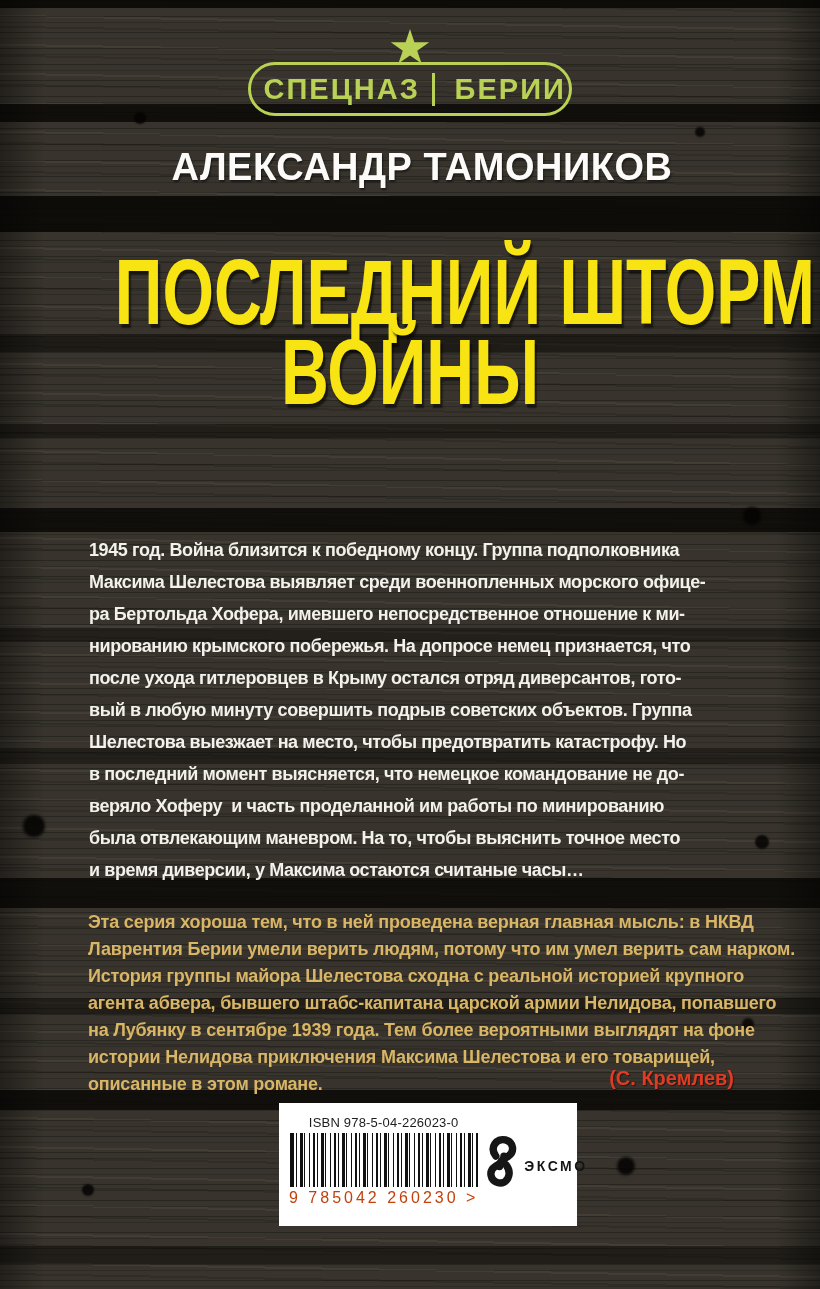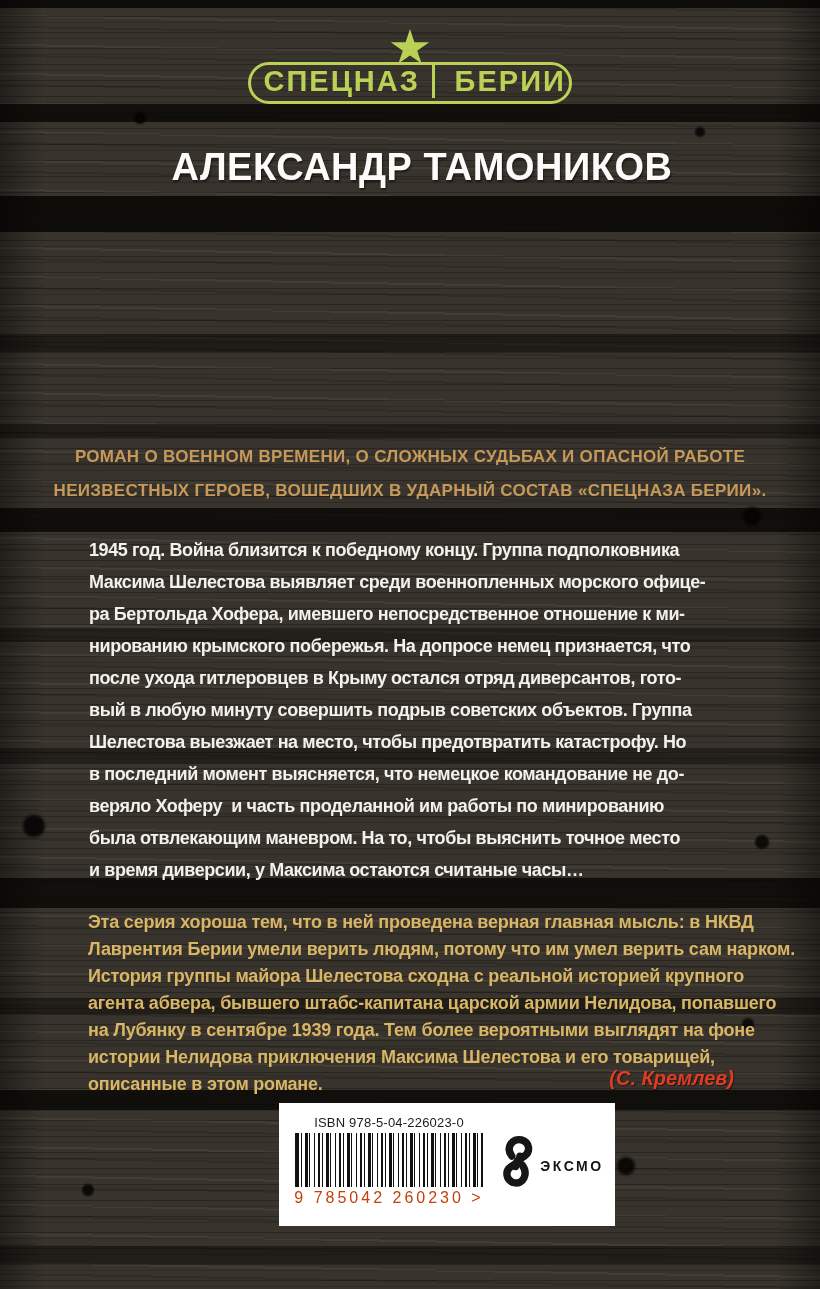--- a/index.html
+++ b/index.html
@@ -45,22 +45,22 @@
   }
 
   .star{
     position:absolute; top:29px; left:50%; transform:translateX(-50%);
     width:40px; height:38px; background:#b9d155;
     clip-path:polygon(50% 0%, 61% 35%, 98% 35%, 68% 57%, 79% 91%, 50% 70%, 21% 91%, 32% 57%, 2% 35%, 39% 35%);
   }
 
   .series-badge{
     position:absolute; top:62px; left:50%; transform:translateX(-50%);
-    width:324px; height:42px; border:3px solid #b9d155; border-radius:28px;
-    display:flex; align-items:flex-start; color:#b9d155;gap:16px;
+    width:324px; height:54px; border:3px solid #b9d155; border-radius:28px;
+    display:flex; align-items:center; color:#b9d155;gap:16px;
   }
   .series-cell{ display:flex; align-items:center; justify-content:center;
     font-weight:700; font-size:29px; letter-spacing:2px; }
   .series-cell.left{ flex:0 0 58%; border-right:3px solid #b9d155; }
   .series-cell.right{ flex:1; }
 
   .author{
     position:absolute; top:146px; left:12px; width:100%; text-align:center;
     color:#fcfbf9; font-size:38px; font-weight:700; letter-spacing:.5px;
     text-shadow:1px 2px 2px rgba(0,0,0,.5);
@@ -87,25 +87,24 @@
 
   .review{
     position:absolute; top:909px; left:88px; width:660px;
     color:#d9b566; font-weight:700; font-size:18px; line-height:27px;
     letter-spacing:-.2px; white-space:pre;
   }
   .attribution{
     position:absolute; top:1067px; right:86px;
     color:#e33b22; font-weight:700; font-size:20px;
     text-shadow:1px 1px 1px rgba(0,0,0,.5);
-    font-style:italic;
   }
 
   .isbn-box{
-    position:absolute; left:279px; top:1103px; width:336px; height:123px;
+    position:absolute; left:279px; top:1103px; width:298px; height:123px;
     background:#ffffff; display:flex; padding:8px 6px 8px 10px;
   }
   .barcode-col{ width:200px; display:flex; flex-direction:column; align-items:center; }
   .isbn-text{ font-size:13px; color:#1c1c1c; margin-top:4px; letter-spacing:.2px; }
   .barcode{
     width:188px; height:54px; margin-top:3px;
     background:repeating-linear-gradient(90deg,
       #111 0 2px, #fff 2px 4px, #111 4px 5px, #fff 5px 8px,
       #111 8px 11px, #fff 11px 12px, #111 12px 13px, #fff 13px 17px,
       #111 17px 18px, #fff 18px 21px);
@@ -125,23 +124,25 @@
 
   <div class="star"></div>
 
   <div class="series-badge">
     <div class="series-cell left">СПЕЦНАЗ</div>
     <div class="series-cell right">БЕРИИ</div>
   </div>
 
   <div class="author">АЛЕКСАНДР ТАМОНИКОВ</div>
 
+  <div class="title">
+    <span class="title-line">ПОСЛЕДНИЙ ШТОРМ</span>
+    <span class="title-line">ВОЙНЫ</span>
+  </div>
 
-  <div class="tagline">РОМАН О ВОЕННОМ ВРЕМЕНИ, О СЛОЖНЫХ СУДЬБАХ И ОПАСНОЙ РАБОТЕ
-НЕИЗВЕСТНЫХ ГЕРОЕВ, ВОШЕДШИХ В УДАРНЫЙ СОСТАВ «СПЕЦНАЗА БЕРИИ».</div>
 
   <div class="synopsis">1945 год. Война близится к победному концу. Группа подполковника
 Максима Шелестова выявляет среди военнопленных морского офице-
 ра Бертольда Хофера, имевшего непосредственное отношение к ми-
 нированию крымского побережья. На допросе немец признается, что
 после ухода гитлеровцев в Крыму остался отряд диверсантов, гото-
 вый в любую минуту совершить подрыв советских объектов. Группа
 Шелестова выезжает на место, чтобы предотвратить катастрофу. Но
 в последний момент выясняется, что немецкое командование не до-
 веряло Хоферу  и часть проделанной им работы по минированию

